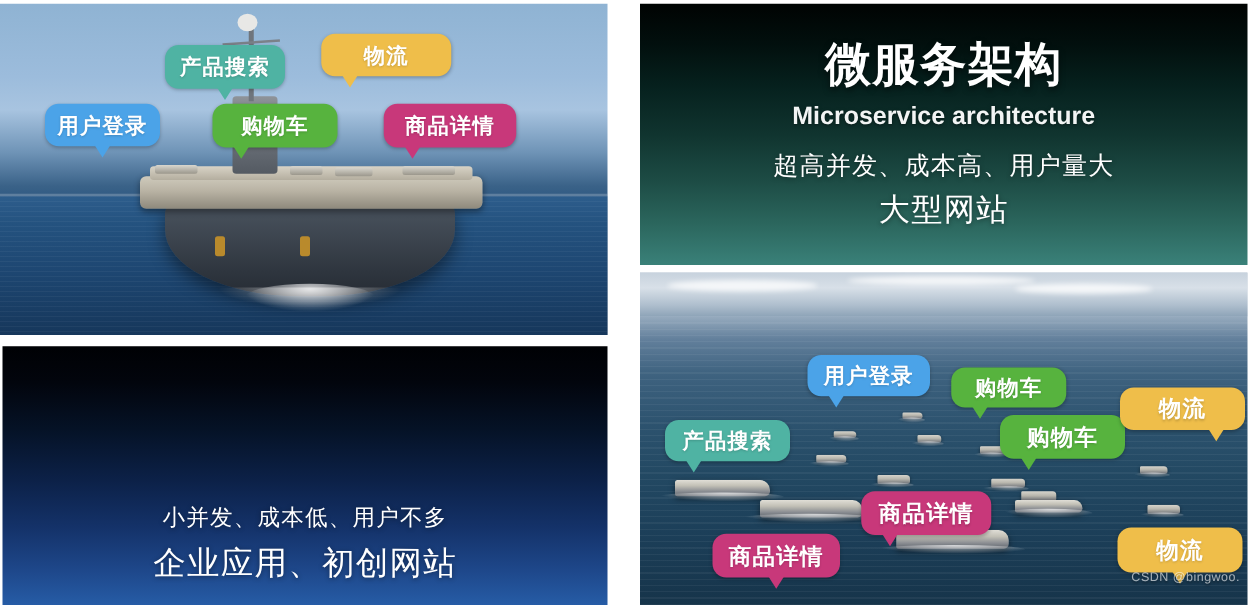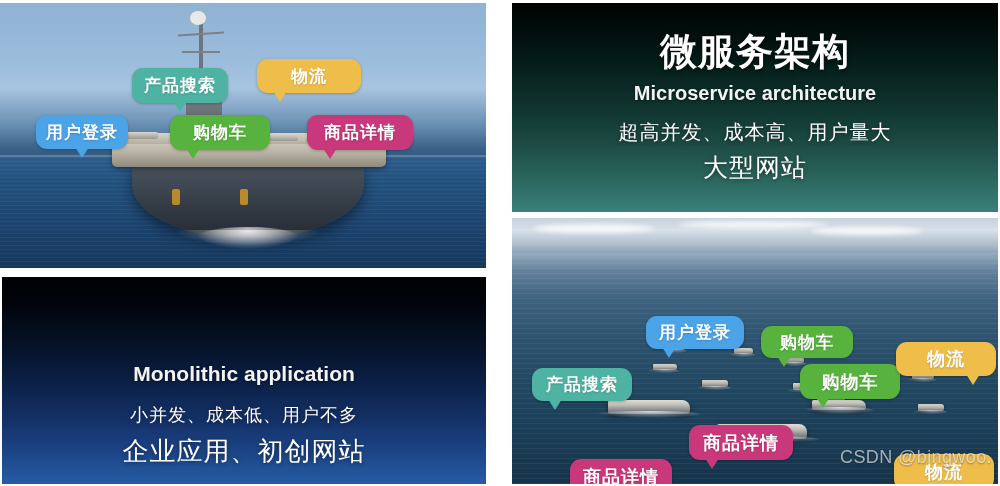--- a/index.html
+++ b/index.html
@@ -234,41 +234,40 @@
     border-radius: 11px;
     display: flex;
     align-items: center;
     justify-content: center;
     box-sizing: border-box;
     white-space: nowrap;
     letter-spacing: 1px;
     font-family: "DejaVu Sans", "Liberation Sans", sans-serif;
     text-shadow: 0 1px 2px rgba(0,0,0,0.18);
     box-shadow: 0 1px 3px rgba(0,0,0,0.25);
-    margin-top: 32px;
   }
   .tag .tail {
     position: absolute;
     bottom: -9px;
     width: 0; height: 0;
     border-left: 7px solid transparent;
     border-right: 7px solid transparent;
     border-top: 11px solid currentColor;
   }
   .tag.tail-l .tail { left: 16px; }
   .tag.tail-c .tail { left: 50%; margin-left: -7px; }
   .tag.tail-r .tail { right: 16px; }
 
   
   #watermark{
     position:absolute;
     right: 6px;
     bottom: 16px;
     color: rgba(255,255,255,0.62);
-    font-size: 18px;
+    font-size: 10px;
     letter-spacing: 0.4px;
     font-family:"Liberation Sans", sans-serif;
     text-shadow: 0 1px 2px rgba(0,0,0,0.4);
   }
 </style>
 </head>
 <body>
 
 <div id="root">
 
@@ -312,21 +311,20 @@
       <span class="tail"></span>
     </div>
 
     <div class="tag tail-l" style="left:307px; top:80px;  width:106px; height:35px; font-size:17px; background:#c8387a; color:#c8387a;">
       <span style="color:#fff">商品详情</span>
       <span class="tail"></span>
     </div>
   </div>
 
   <div class="panel" id="panel-bl">
-    <div class="dark-body en-title" id="bl-en">Monolithic application</div>
     <div class="dark-body cn-sub" id="bl-sub1">小并发、成本低、用户不多</div>
     <div class="dark-body cn-sub" id="bl-sub2">企业应用、初创网站</div>
   </div>
 
   <div class="panel" id="panel-tr">
     <div class="dark-body cn-title" id="tr-cn">微服务架构</div>
     <div class="dark-body en-title" id="tr-en">Microservice architecture</div>
     <div class="dark-body cn-sub" id="tr-sub1">超高并发、成本高、用户量大</div>
     <div class="dark-body cn-sub" id="tr-sub2">大型网站</div>
   </div>

